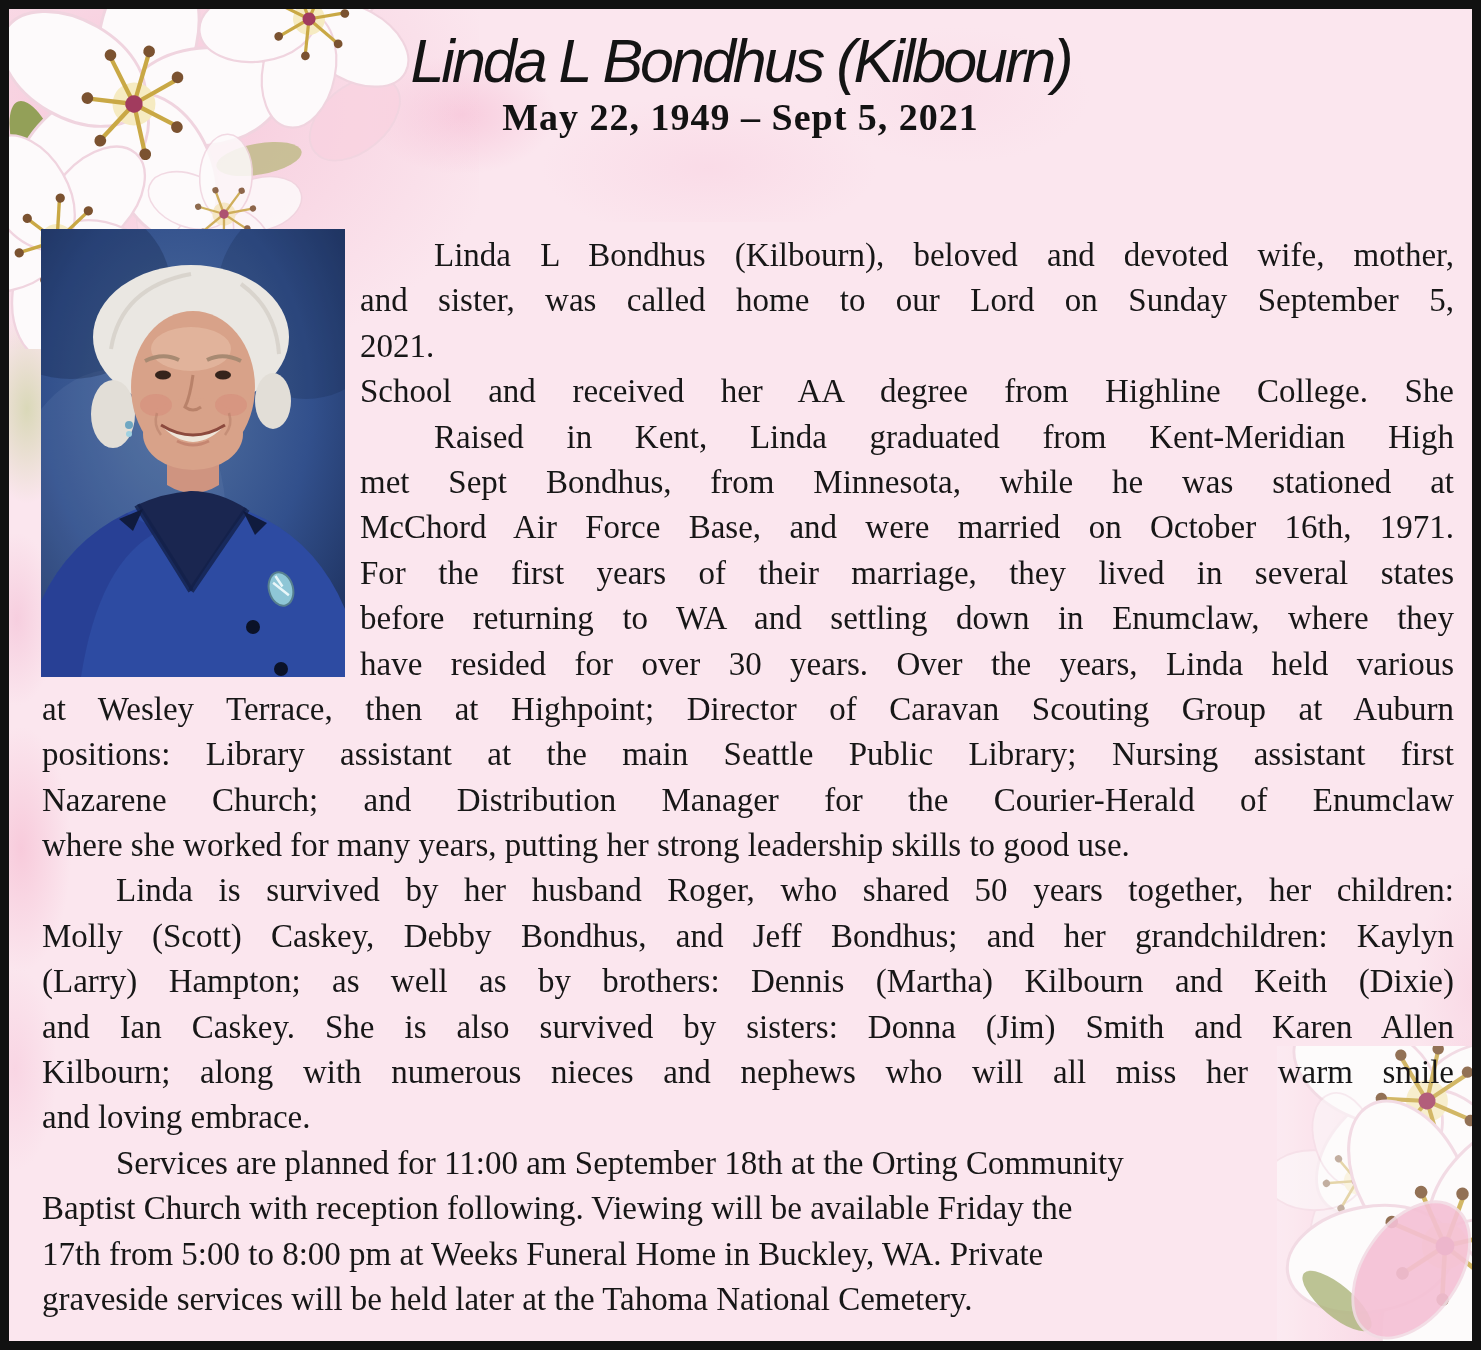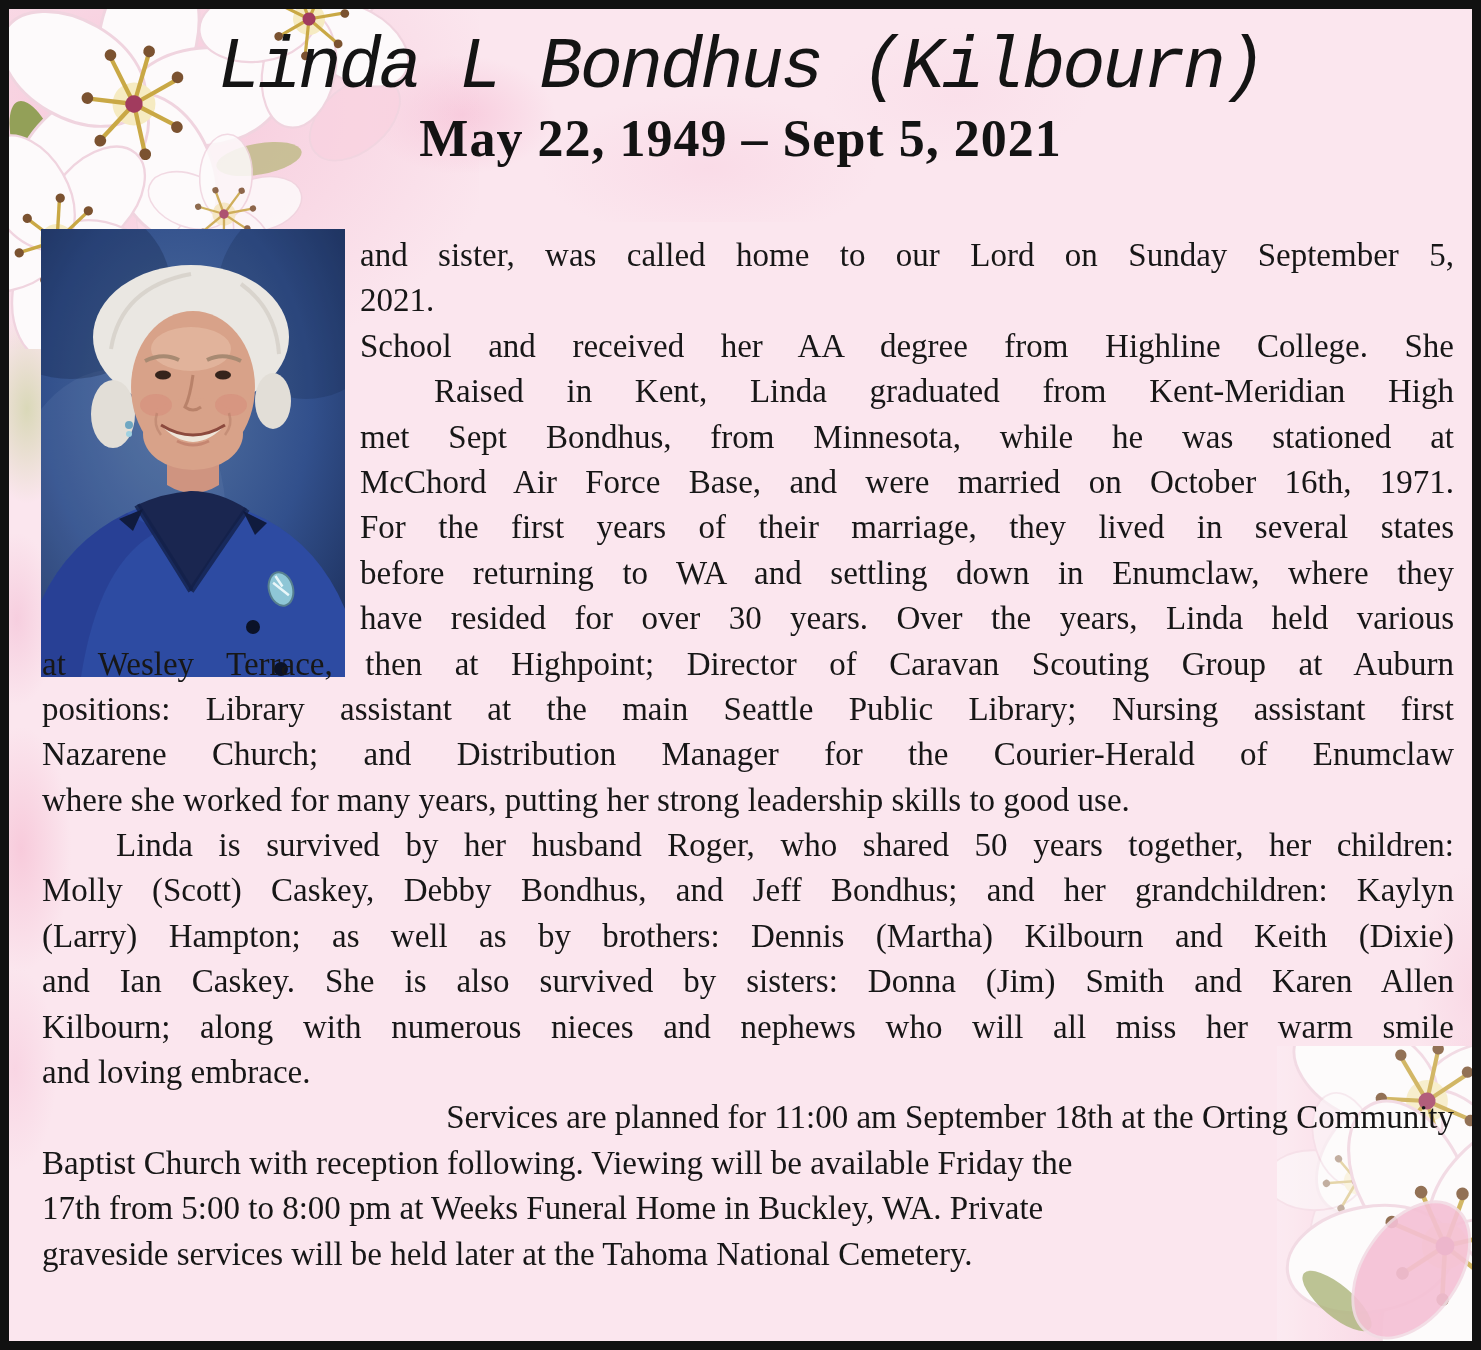--- a/index.html
+++ b/index.html
@@ -27,37 +27,37 @@
       radial-gradient(ellipse 185px 95px at 76% 35%, rgba(249,214,228,.40), rgba(249,214,228,0) 72%);
   }
   .br-wash{
     right:0; bottom:0; width:210px; height:500px;
     background:
       radial-gradient(ellipse 120px 260px at 100% 75%, rgba(246,190,213,.85), rgba(246,190,213,0) 72%),
       radial-gradient(ellipse 80px 180px at 100% 30%, rgba(248,207,223,.55), rgba(248,207,223,0) 70%);
   }
   .header{position:absolute; top:14px; left:0; right:0; text-align:center;}
   .name{
-    margin:0; font-family:Liberation Mono, monospace; font-style:italic; font-weight:normal;
-    font-size:72px; line-height:1.25; letter-spacing:-3px; color:#141414;
+    margin:0; font-family:Liberation Sans, sans-serif; font-style:italic; font-weight:normal;
+    font-size:61px; line-height:1.25; letter-spacing:-3px; color:#141414;
   }
   .dates{
-    font-family:"Liberation Serif", serif; font-size:52px; font-weight:bold;
+    font-family:"Liberation Serif", serif; font-size:38px; font-weight:bold;
     letter-spacing:1px; color:#131313; margin-top:-4px;
   }
   .photo{position:absolute; left:32px; top:220px; width:304px; height:448px;}
   .photo svg{display:block;}
   .obit{
     position:absolute; left:33px; top:224px; width:1412px;
     font-size:33px; color:#171717;
   }
   .line{height:45.4px; line-height:45.4px; white-space:nowrap;}
   .line.just{white-space:normal; text-align:justify; text-align-last:justify; -moz-text-align-last:justify;}
   .line.beside{margin-left:318px;}
-  .line.indent{text-indent:74px;text-align:right;}
+  .line.indent{text-indent:74px;}
 </style>
 </head>
 <body>
 
 <div class="page">
 
   <div class="decor decor-left"></div>
   <div class="decor br-wash"></div>
   <div class="decor header-wash"></div>
 
@@ -187,20 +187,21 @@
         <ellipse rx="12" ry="17" fill="#8ec6d6"></ellipse>
         <path d="M-6,-8 L6,8 M-2,-14 L2,-2" stroke="#e8f6f9" stroke-width="2.5"></path>
         <ellipse rx="12" ry="17" fill="none" stroke="#57808f" stroke-width="2"></ellipse>
       </g>
       <circle cx="212" cy="398" r="7" fill="#0b1228"></circle>
       <circle cx="240" cy="440" r="7" fill="#0b1228"></circle>
     </svg>
   </div>
 
   <div class="obit" id="obit">
+      <div class="line beside indent just">Linda L Bondhus (Kilbourn), beloved and devoted wife, mother,</div>
       <div class="line beside just">and sister, was called home to our Lord on Sunday September 5,</div>
       <div class="line beside">2021.</div>
       <div class="line beside just">School and received her AA degree from Highline College. She</div>
       <div class="line beside indent just">Raised in Kent, Linda graduated from Kent-Meridian High</div>
       <div class="line beside just">met Sept Bondhus, from Minnesota, while he was stationed at</div>
       <div class="line beside just">McChord Air Force Base, and were married on October 16th, 1971.</div>
       <div class="line beside just">For the first years of their marriage, they lived in several states</div>
       <div class="line beside just">before returning to WA and settling down in Enumclaw, where they</div>
       <div class="line beside just">have resided for over 30 years. Over the years, Linda held various</div>
       <div class="line just">at Wesley Terrace, then at Highpoint; Director of Caravan Scouting Group at Auburn</div>

